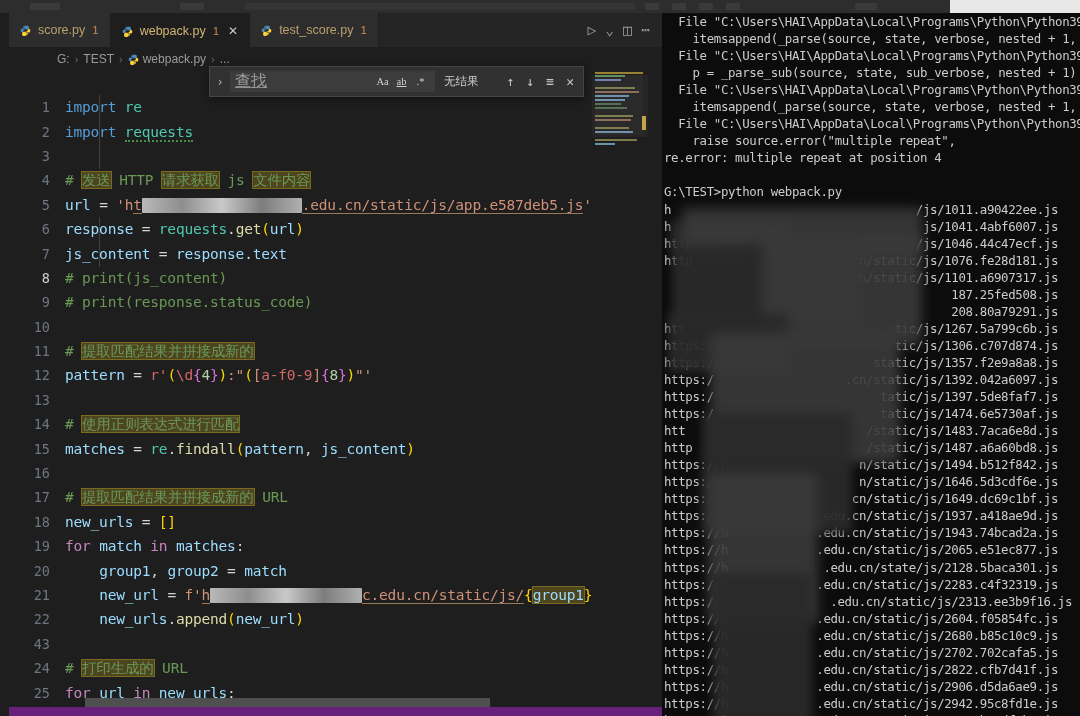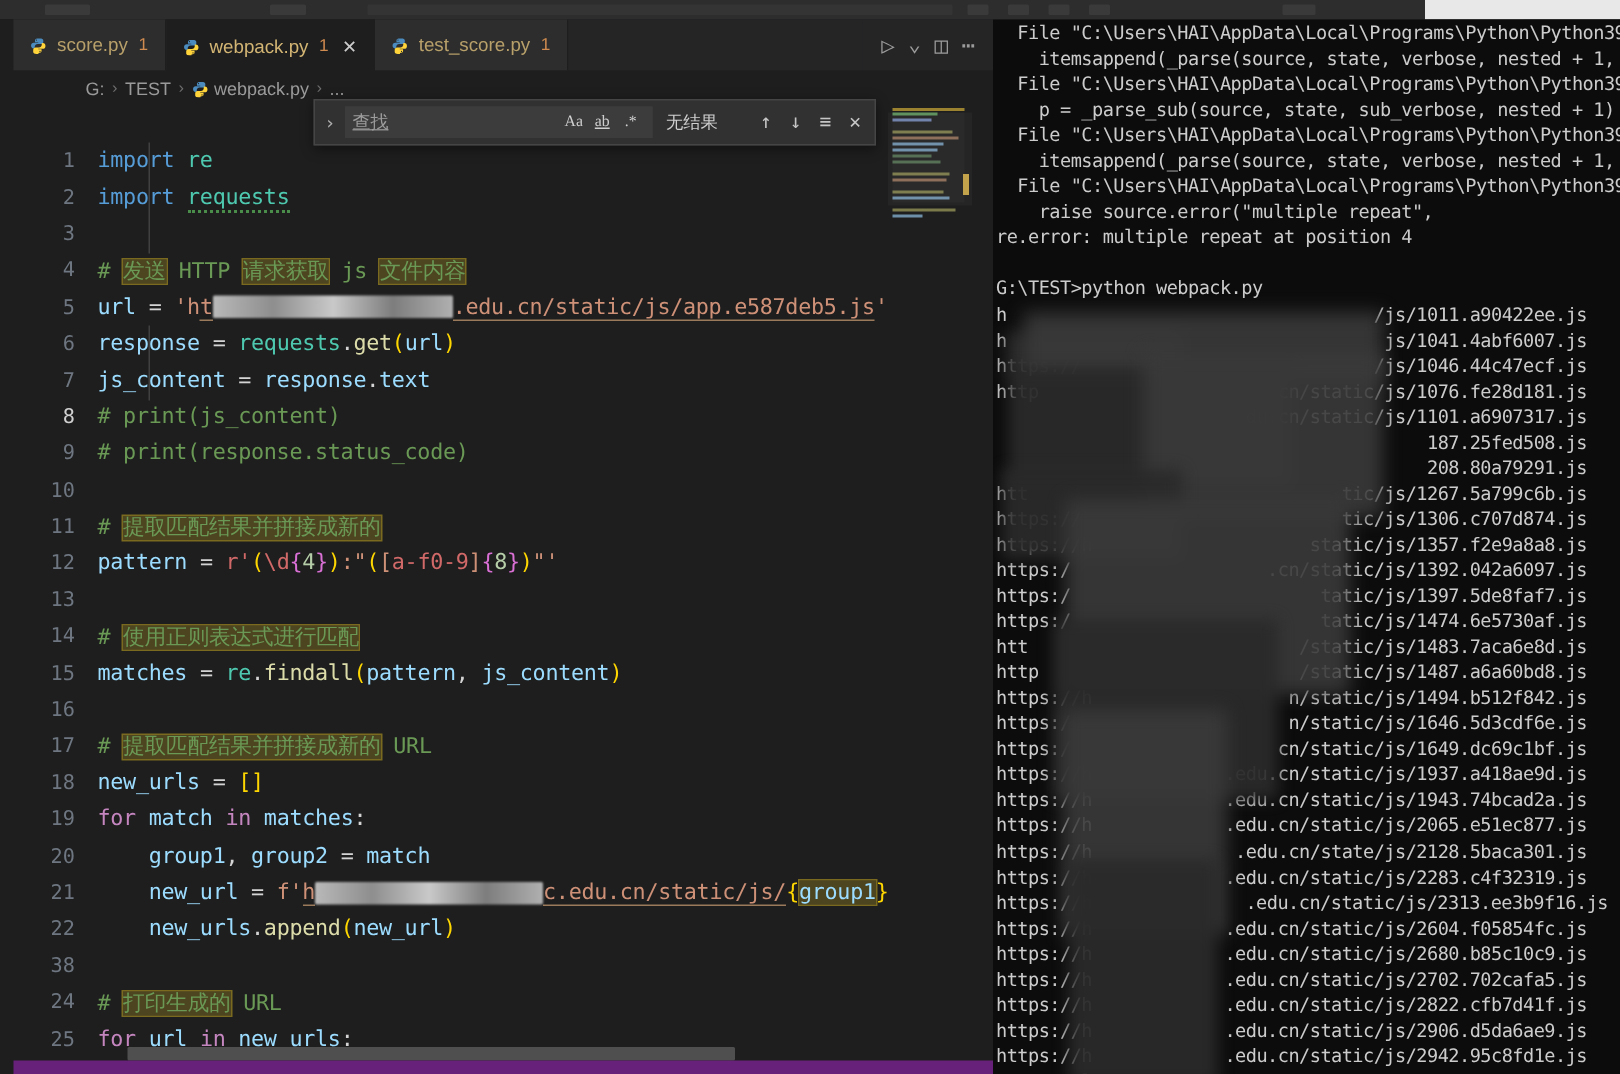--- a/index.html
+++ b/index.html
@@ -37,21 +37,21 @@
   .crumbs .sep{color:#6e6e6e;font-size:11px;}
   .crumbs .dot{width:10px;height:10px;}
 
   
   .findw{position:absolute;left:209px;top:66px;width:375px;height:31px;background:#313131;
          border:1px solid #454545;box-sizing:border-box;display:flex;align-items:center;
          box-shadow:0 2px 8px rgba(0,0,0,.45);z-index:30;}
   .findw .fchev{width:20px;text-align:center;color:#b0b0b0;font-size:12px;cursor:pointer;}
   .findbox{flex:0 0 auto;width:205px;height:21px;background:#3c3c3c;border:1px solid #3c3c3c;
            display:flex;align-items:center;padding:0 4px;box-sizing:border-box;}
-  .findbox .ph{flex:1;color:#9d9d9d;font-size:12px;font-family:"Liberation Sans",sans-serif;
+  .findbox .ph{flex:1;color:#9d9d9d;font-size:16px;font-family:"Liberation Sans",sans-serif;
                text-decoration:underline;text-decoration-color:#8a8a8a;}
   .findbox .opt{width:19px;text-align:center;color:#cfcfcf;font-size:10.5px;font-family:"Liberation Serif",serif;cursor:pointer;}
   .findw .res{margin-left:9px;color:#cfcfcf;font-size:11.5px;font-family:"Liberation Sans",sans-serif;}
   .findw .fright{margin-left:auto;display:flex;align-items:center;gap:12px;padding-right:9px;color:#c6c6c6;font-size:13px;}
   .findw .fright span{cursor:pointer;}
 
   
   .minimap{position:absolute;left:592px;top:71px;width:56px;height:130px;background:#1e1e1e;overflow:hidden;z-index:20;}
   .mm-inner{position:absolute;left:3px;top:4px;width:48px;height:60px;background:#232323;}
   .mm-row{height:2px;margin-bottom:2px;}
@@ -250,21 +250,21 @@
         </div>
         <div class="ln">
           <div class="gut">21</div>
           <div class="code">    <span class="var">new_url</span> <span class="op">=</span> <span class="str">f'</span><span class="str ulink">h</span><span class="redact" style="width:152px"></span><span class="str ulink">c.edu.cn/static/js/</span><span class="pun">{</span><span class="var hl">group1</span><span class="pun">}</span></div>
         </div>
         <div class="ln">
           <div class="gut">22</div>
           <div class="code">    <span class="var">new_urls</span><span class="op">.</span><span class="fn">append</span><span class="pun">(</span><span class="var">new_url</span><span class="pun">)</span></div>
         </div>
         <div class="ln">
-          <div class="gut">38</div>
+          <div class="gut">43</div>
           <div class="code">&nbsp;</div>
         </div>
         <div class="ln">
           <div class="gut">24</div>
           <div class="code"><span class="cm"># <span class="hl">打印生成的</span> URL</span></div>
         </div>
         <div class="ln">
           <div class="gut">25</div>
           <div class="code"><span class="kw">for</span> <span class="var">url</span> <span class="kw">in</span> <span class="var">new_urls</span><span class="op">:</span></div>
         </div>

